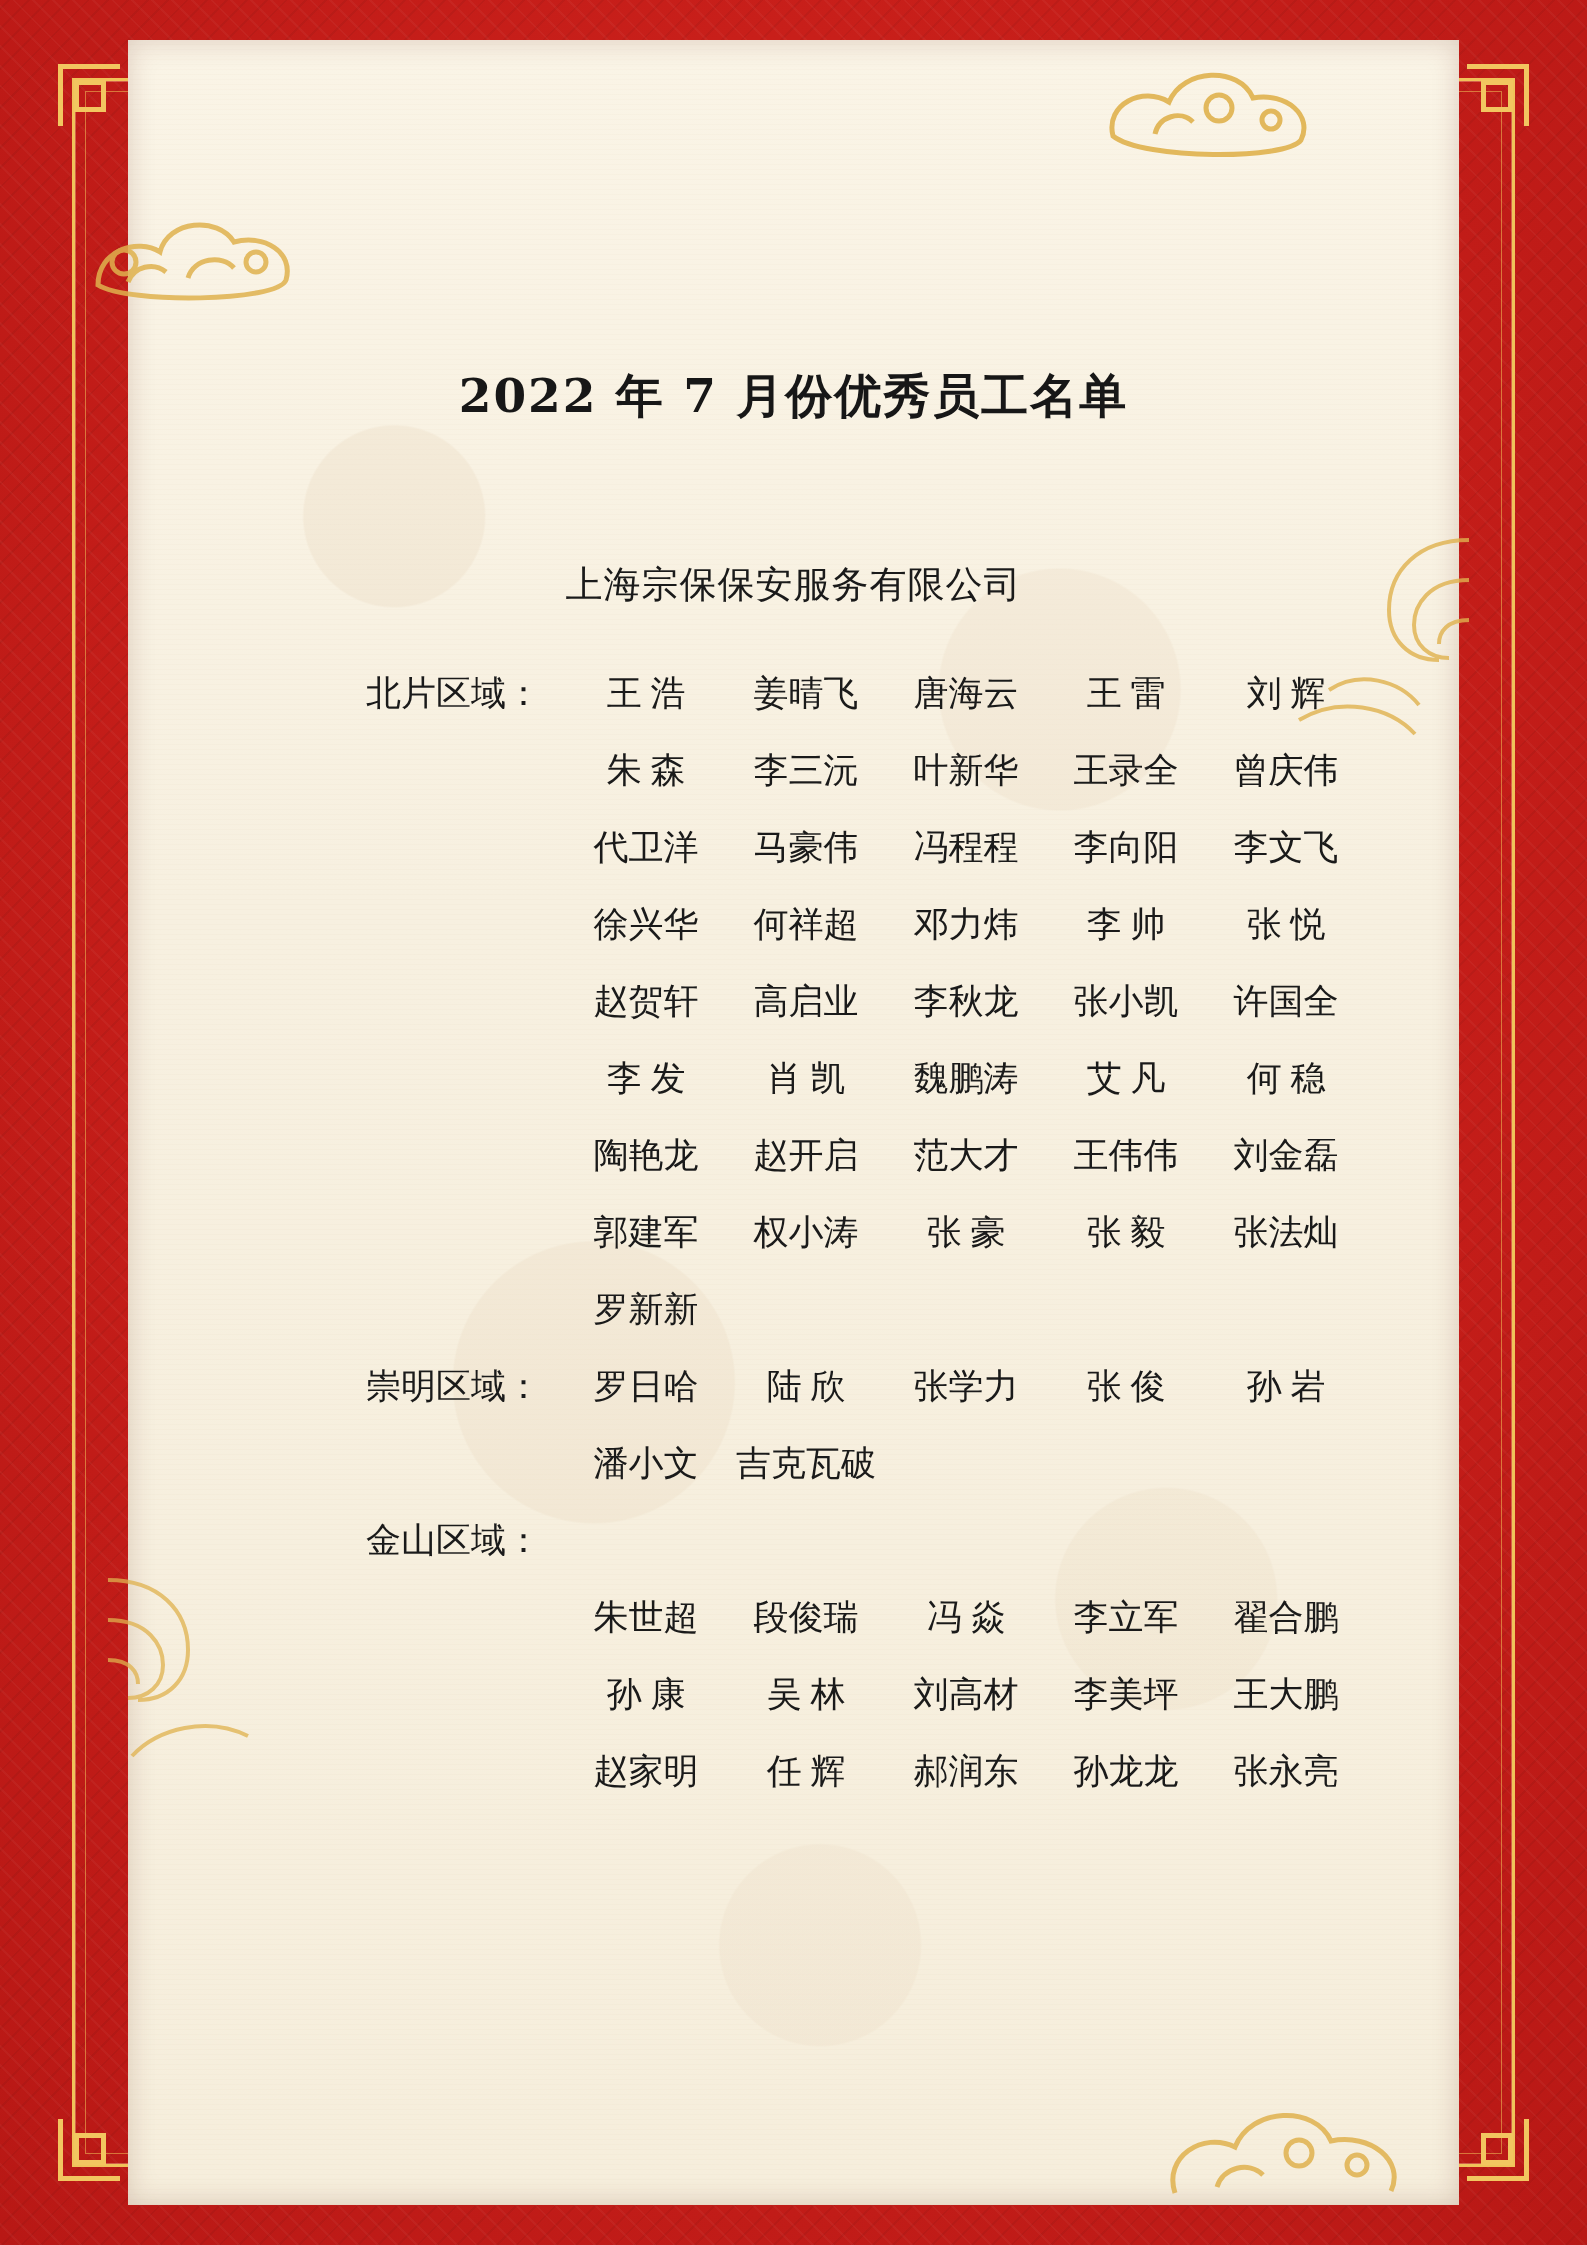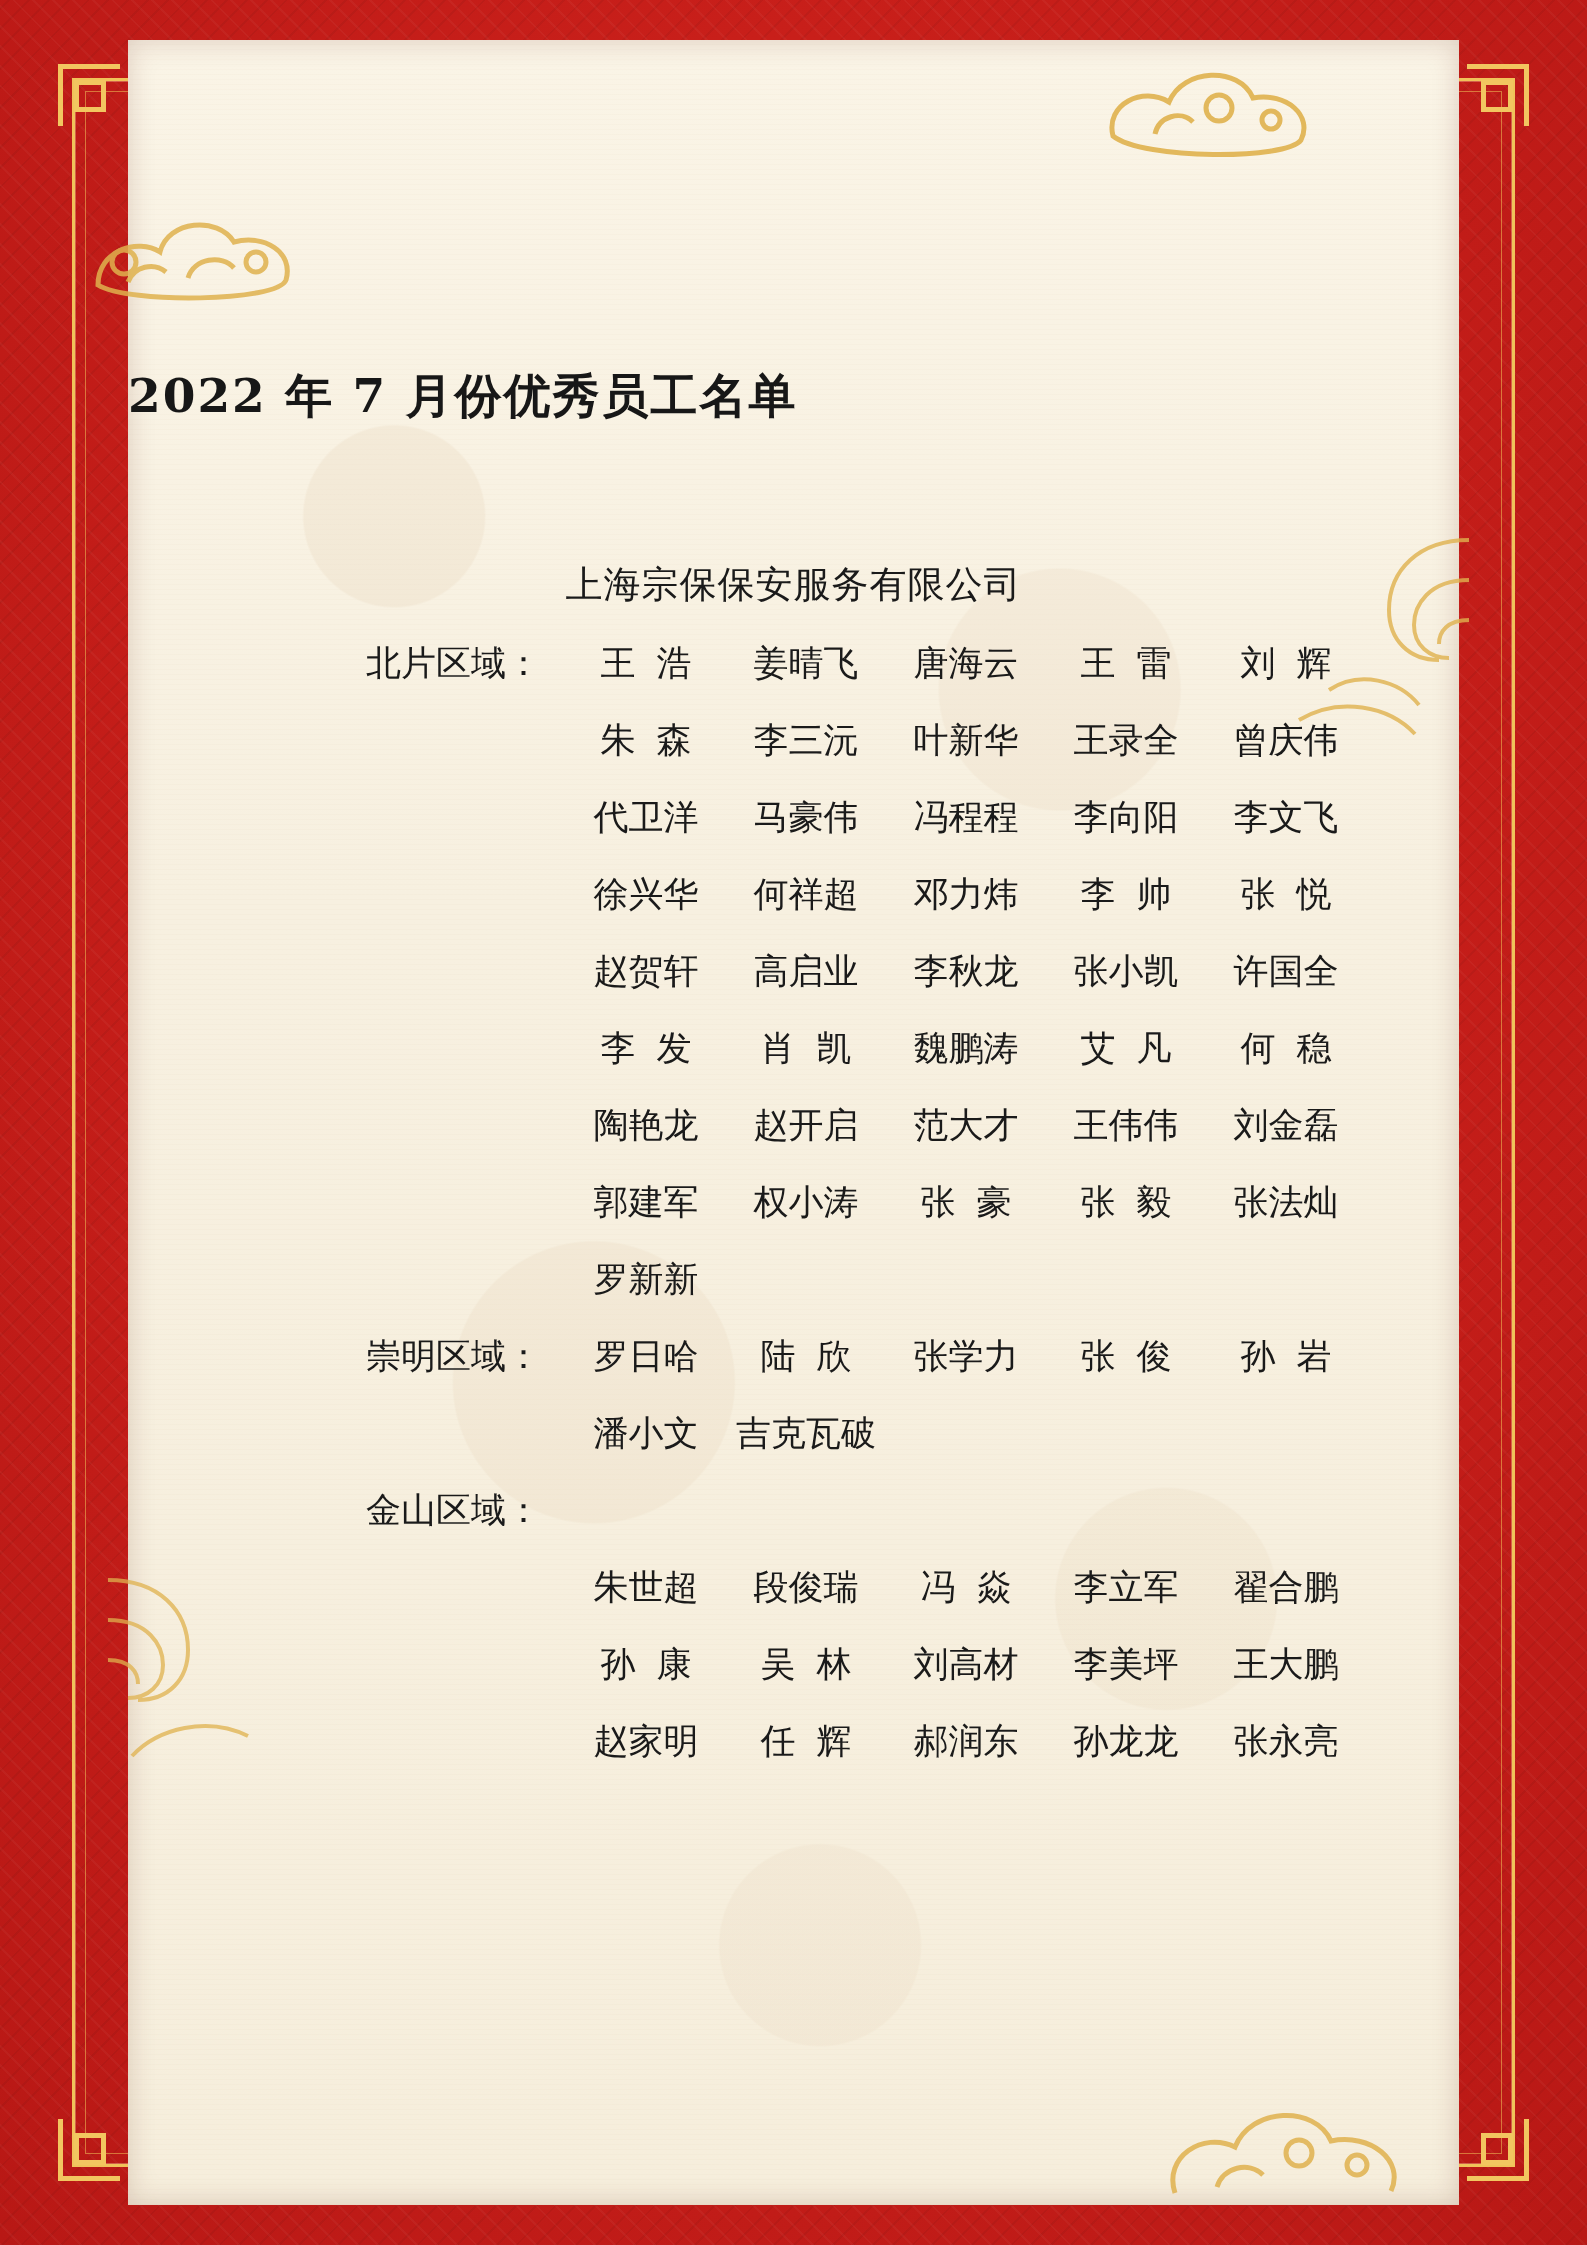--- a/index.html
+++ b/index.html
@@ -95,20 +95,21 @@
 
   .content {
     position: absolute;
     left: 0; right: 0; top: 0; bottom: 0;
     padding: 0;
   }
   .doc-title {
     position: absolute;
     top: 325px;
     width: 100%;
+    text-align: center;
     font-size: 47px;
     font-weight: bold;
     letter-spacing: 2px;
     color: #171717;
     font-family: "DejaVu Serif", "Liberation Serif", serif;
   }
   .company {
     position: absolute;
     top: 520px;
     width: 100%;
@@ -121,25 +122,25 @@
 
   .list {
     position: absolute;
     top: 600px;
     left: 238px;
     right: 180px;
   }
   .group { margin: 0; }
   .row {
     display: flex;
-    align-items: flex-start;
+    align-items: flex-end;
     height: 77px;
     font-size: 35px;
     color: #1a1a1a;
-    font-family: Liberation Mono, monospace;
+    font-family: Liberation Serif, serif;
   }
   .label {
     width: 200px;
     flex: 0 0 200px;
     text-align: left;
     white-space: nowrap;
   }
   .names {
     display: flex;
     flex: 1 1 auto;

